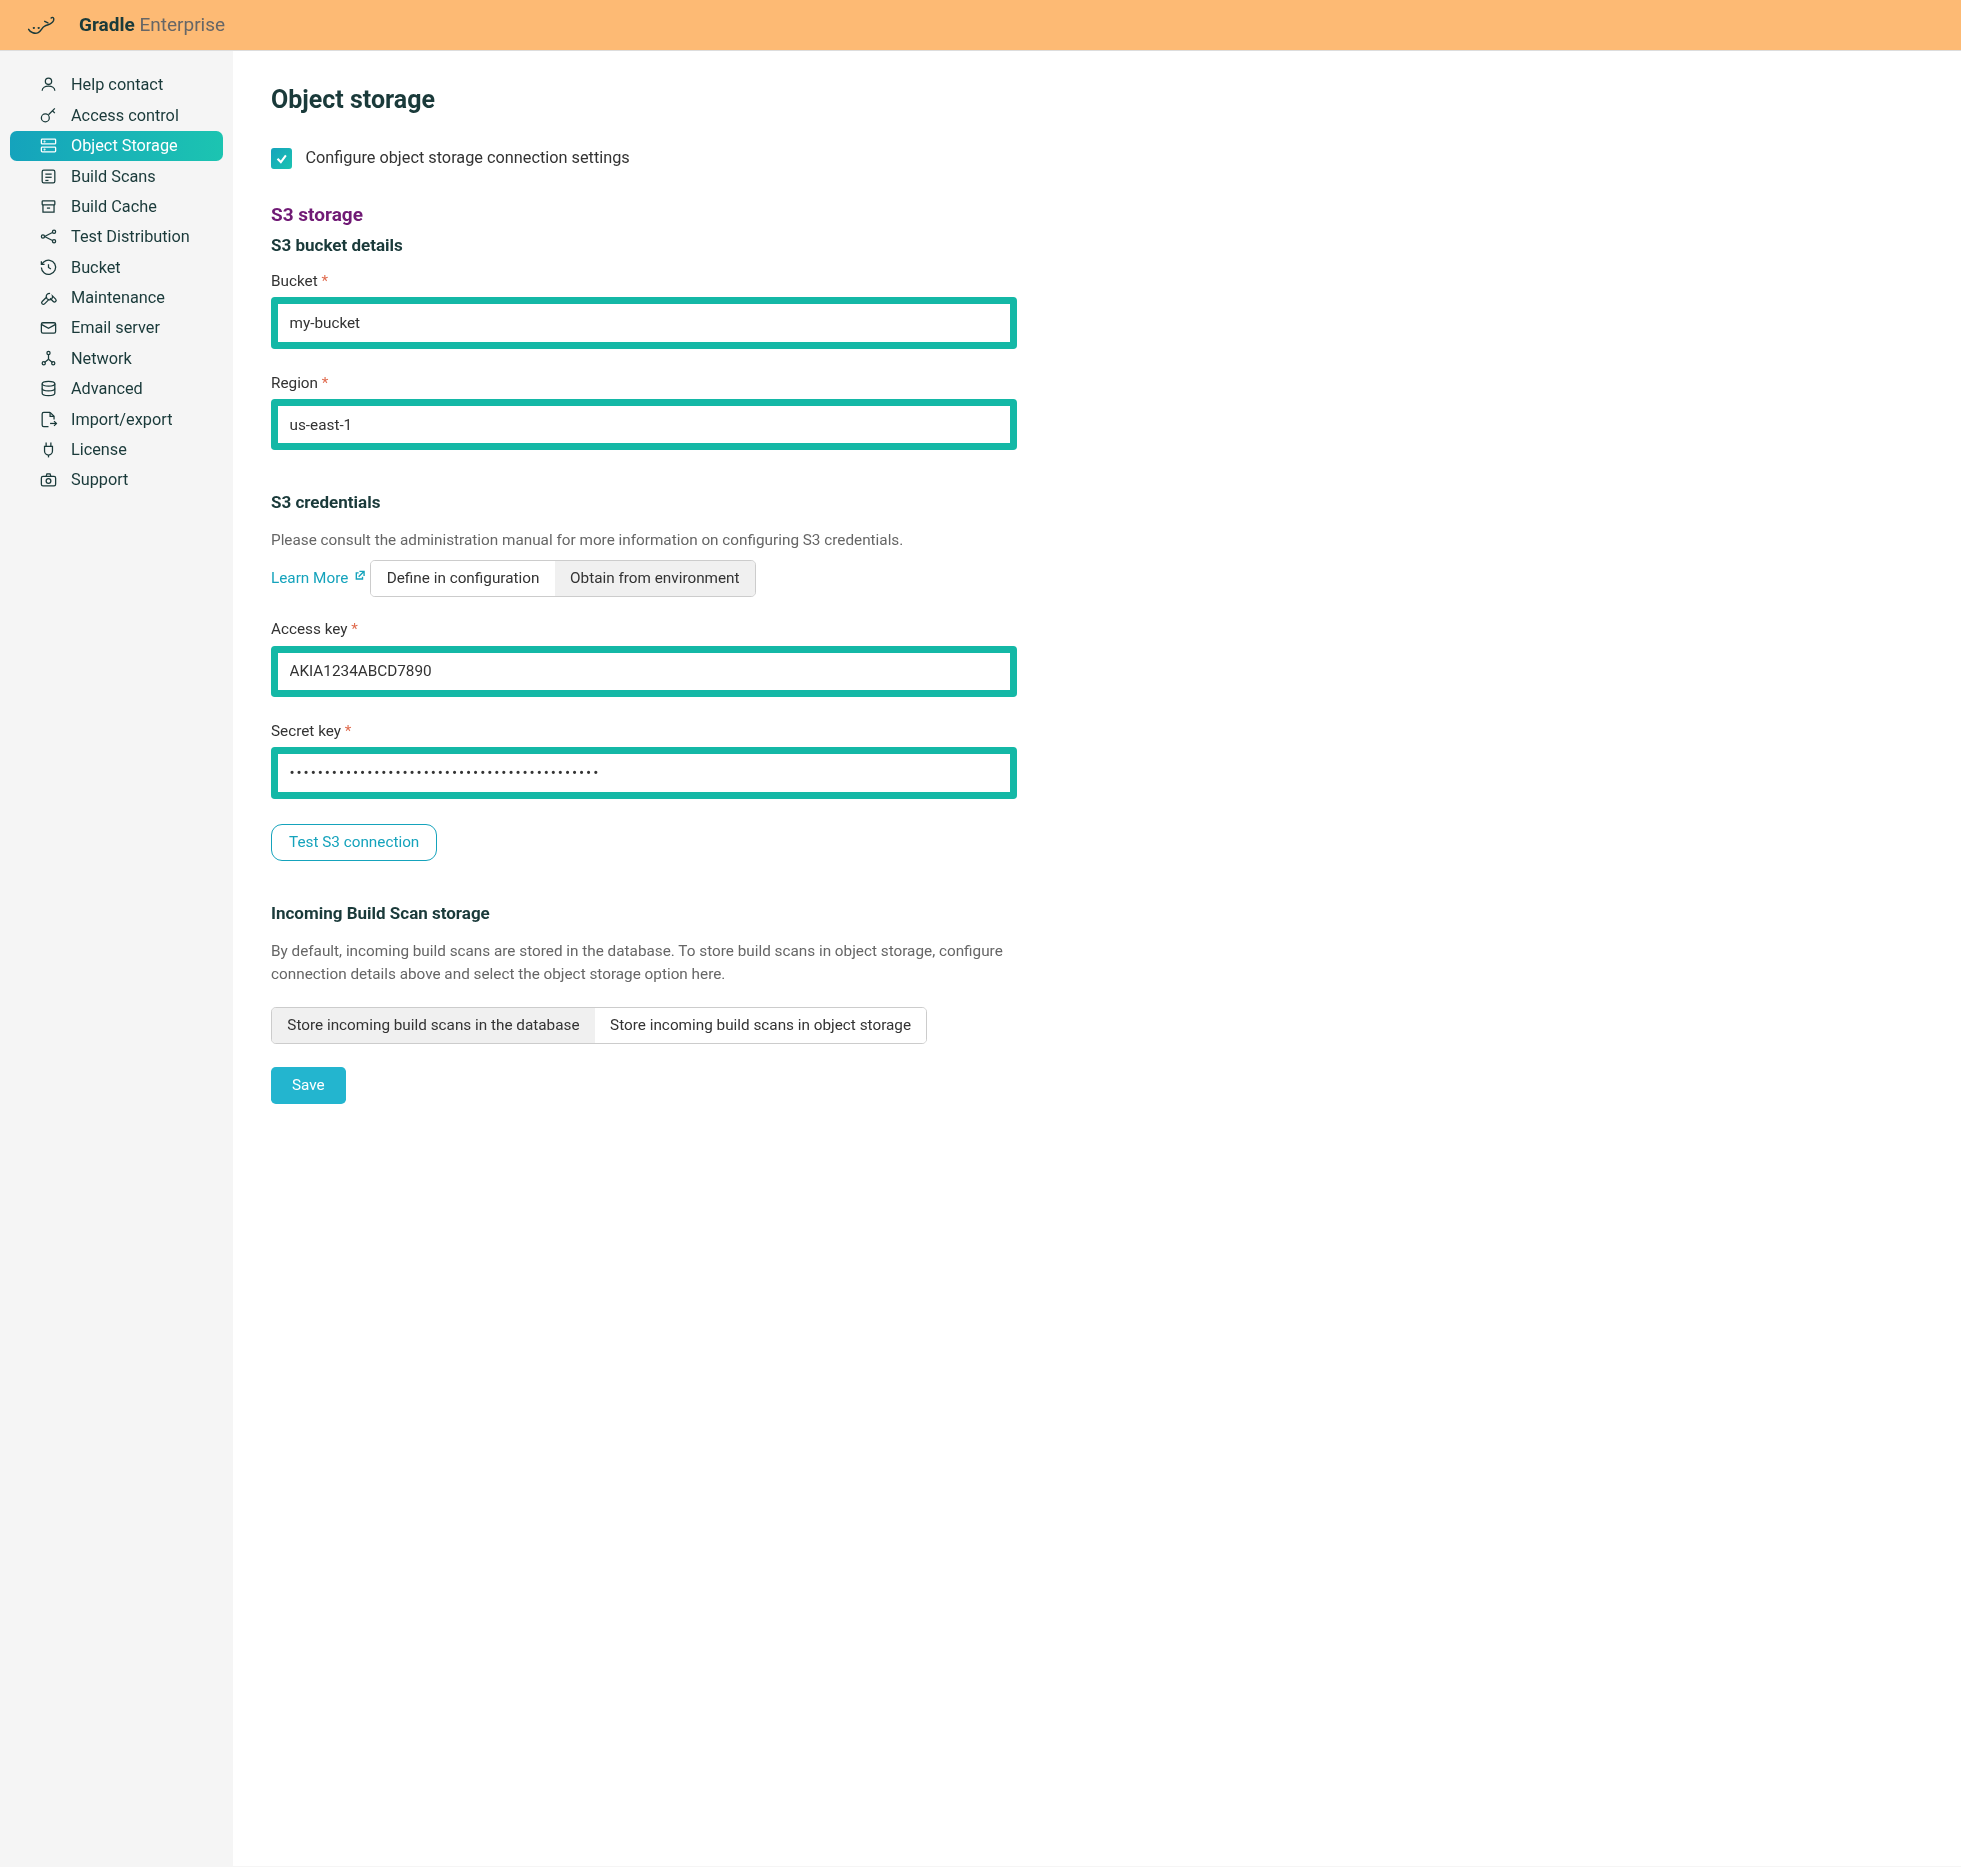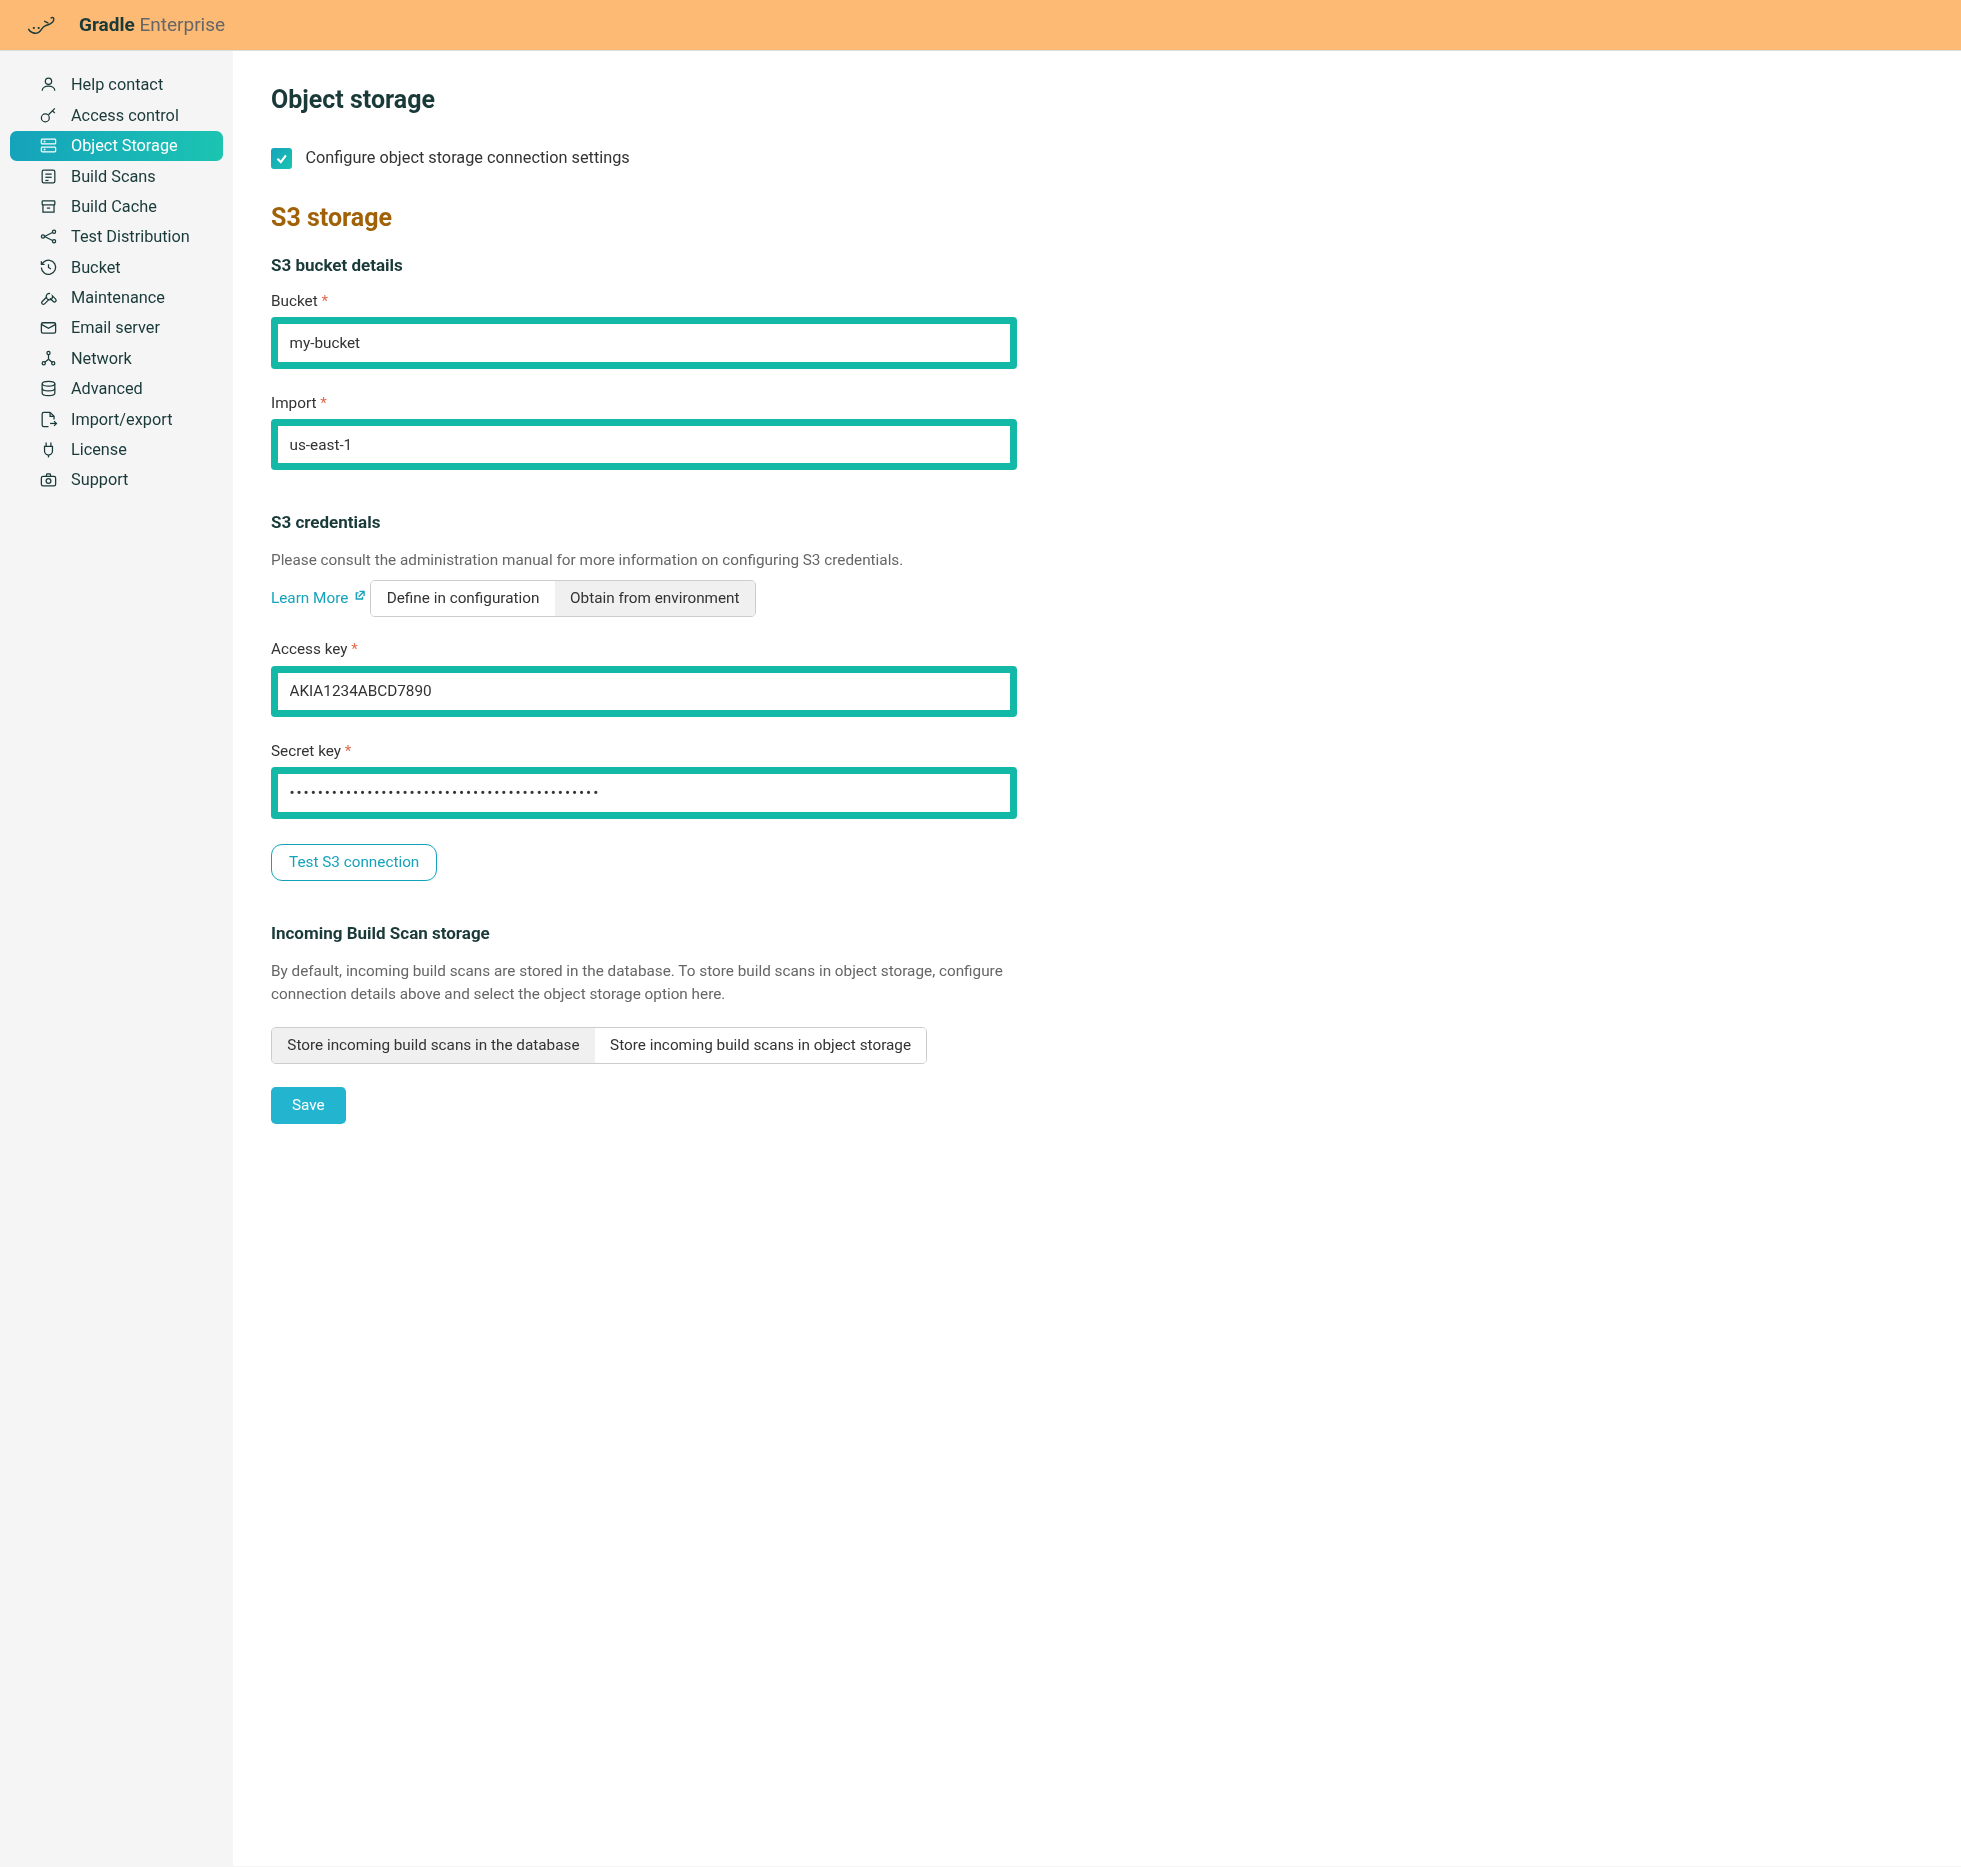--- a/index.html
+++ b/index.html
@@ -79,24 +79,24 @@
     .main-inner {
       max-width: 746px;
     }
     h1 {
       font-size: 25px;
       font-weight: 700;
       color: #1a3a3a;
       margin-bottom: 34px;
     }
     h2 {
-      font-size: 25px;
+      font-size: 19px;
       font-weight: 700;
-      color: #a16207;
-      margin-bottom: 23px;
+      color: #701a75;
+      margin-bottom: 9px;
     }
     h3 {
       font-size: 17px;
       font-weight: 700;
       color: #1a3a3a;
       margin-bottom: 17px;
     }
     .checkbox-row {
       display: flex;
       gap: 13.4px;
@@ -366,21 +366,21 @@
 
         <div class="form-group">
           <label class="form-label">
             <span>Bucket</span> <span class="required">*</span>
           </label>
           <input class="form-input" type="text" value="my-bucket" style="">
         </div>
 
         <div class="form-group">
           <label class="form-label">
-            <span>Import</span> <span class="required">*</span>
+            <span>Region</span> <span class="required">*</span>
           </label>
           <input class="form-input" type="text" value="us-east-1" style="">
         </div>
 
         <div class="section-spacer">
           <h3>S3 credentials</h3>
           <p class="help-text">Please consult the administration manual for more information on configuring S3 credentials.</p>
           <a href="#" class="learn-more">
             <span>Learn More</span>
             <svg viewBox="0 0 16 16">

